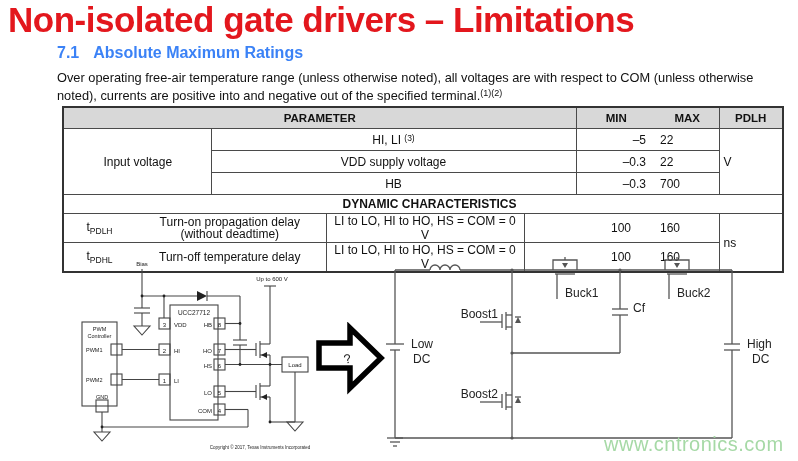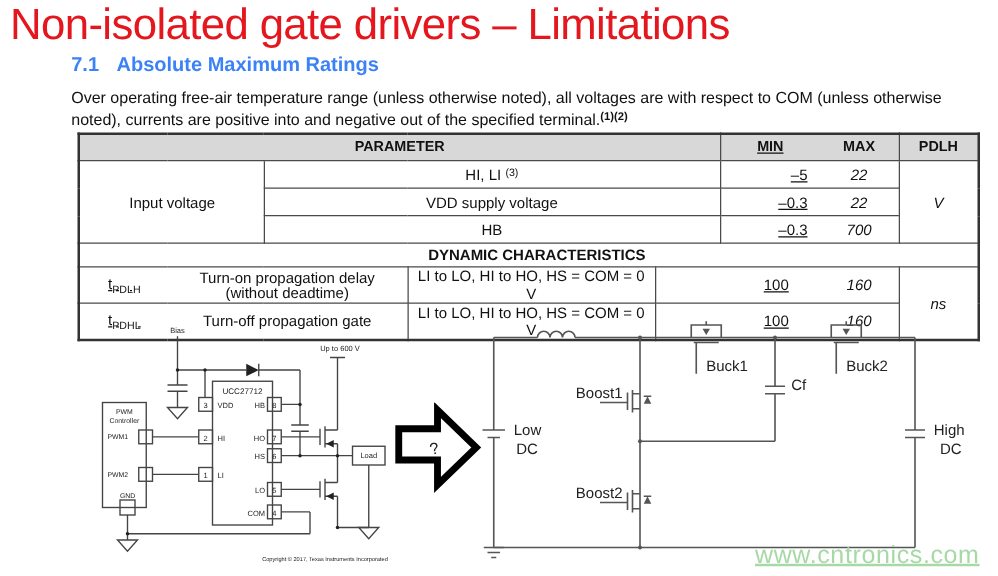--- a/index.html
+++ b/index.html
@@ -2,58 +2,58 @@
 <html style="--title-red: #e3171d; --header-gray: #d8d8d8; --wm-color: #a6d9a6;"><head>
 <meta charset="utf-8">
 <style>
   html,body{margin:0;padding:0;}
   body{
     width:798px;height:461px;position:relative;background:#ffffff;
     font-family:"Liberation Sans",sans-serif;color:#1a1a1a;overflow:hidden;
   }
   .title{
     position:absolute;left:8px;top:0px;width:786px;
-    font-size:35px;font-weight:normal;color:var(--title-red,#e3171d);
+    font-size:35px;font-weight:bold;color:var(--title-red,#e3171d);
     letter-spacing:-0.5px;white-space:nowrap;
   }
   .section-heading{
     position:absolute;left:57px;top:44px;font-size:16px;font-weight:bold;color:#3b82f6;
   }
   .section-heading .num{margin-right:14px;}
   .intro{
     position:absolute;left:57px;top:70px;width:730px;
     font-size:12.8px;line-height:15.5px;color:#111;
   }
-  sup.fn{font-size:9px;vertical-align:4px;font-weight:bold;}
+  sup.fn{font-size:9px;vertical-align:4px;}
   
   table.amr{
     position:absolute;left:62px;top:106px;width:720px;
     border-collapse:collapse;table-layout:fixed;
     font-size:12px;color:#111;
   }
   table.amr{border:2px solid #333;}
   .amr th,.amr td{border:1px solid #4a4a4a;padding:0 4px;overflow:hidden;text-align:center;}
   .amr th{background:var(--header-gray,#d8d8d8);font-size:11.5px;font-weight:bold;height:20px;}
   .amr td{height:21px;}
-  .amr .nr{border-right:0;text-decoration:underline;}
+  .amr .nr{border-right:0;}
   .amr .nl{border-left:0;}
-  .amr .c{text-align:center;font-style:italic;}
+  .amr .c{text-align:left;}
   .amr .r{text-align:right;padding-right:10px;}
   .amr .sym{padding-left:5px;}
   .amr .dyn-label{font-weight:bold;height:18px;padding-left:17px;}
   .amr .tall{height:27px;}
   .amr .desc{line-height:12.5px;}
   sub.pinsub{font-size:8.5px;vertical-align:-3px;}
   sup.tblsup{font-size:8.5px;vertical-align:3px;}
   
   .diagram{position:absolute;}
   svg text{font-family:"Liberation Sans",sans-serif;fill:#222;}
   .watermark{
     position:absolute;left:604px;top:433px;font-size:20px;
-    color:var(--wm-color,#a6d9a6);letter-spacing:0.5px;white-space:nowrap;text-decoration:underline;
+    color:var(--wm-color,#a6d9a6);letter-spacing:0.5px;white-space:nowrap;
   }
 </style>
 </head>
 <body>
 
 <div class="title">Non-isolated gate drivers – Limitations</div>
 
 <div class="section-heading">
   <span class="num">7.1</span><span>Absolute Maximum Ratings</span>
 </div>
@@ -104,21 +104,21 @@
   <tr>
     <td class="nr sym tall"><span>t</span><sub class="pinsub">PDLH</sub></td>
     <td colspan="2" class="nl desc">Turn-on propagation delay (without deadtime)</td>
     <td>LI to LO, HI to HO, HS = COM = 0 V</td>
     <td colspan="2" class="nr r" style="padding-right:25px">100</td>
     <td class="nl c">160</td>
     <td rowspan="2" class="c">ns</td>
   </tr>
   <tr>
     <td class="nr sym"><span>t</span><sub class="pinsub">PDHL</sub></td>
-    <td colspan="2" class="nl desc">Turn-off propagation gate</td>
+    <td colspan="2" class="nl desc">Turn-off temperature delay</td>
     <td>LI to LO, HI to HO, HS = COM = 0 V</td>
     <td colspan="2" class="nr r" style="padding-right:25px">100</td>
     <td class="nl c">160</td>
   </tr>
 </tbody>
   </table>
 
 <div class="diagram" style="left:30px;top:256px;width:335px;height:202px">
 <svg width="335" height="202" viewBox="0 0 335 202">
   <g stroke="#444" stroke-width="1.1" fill="none">

